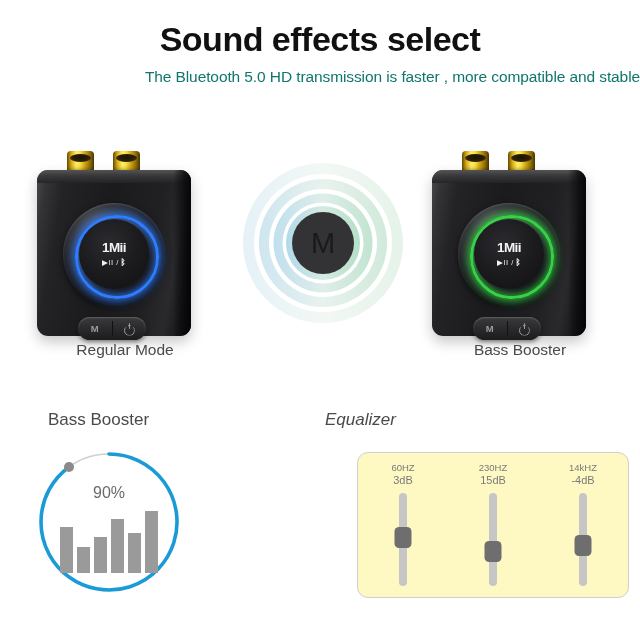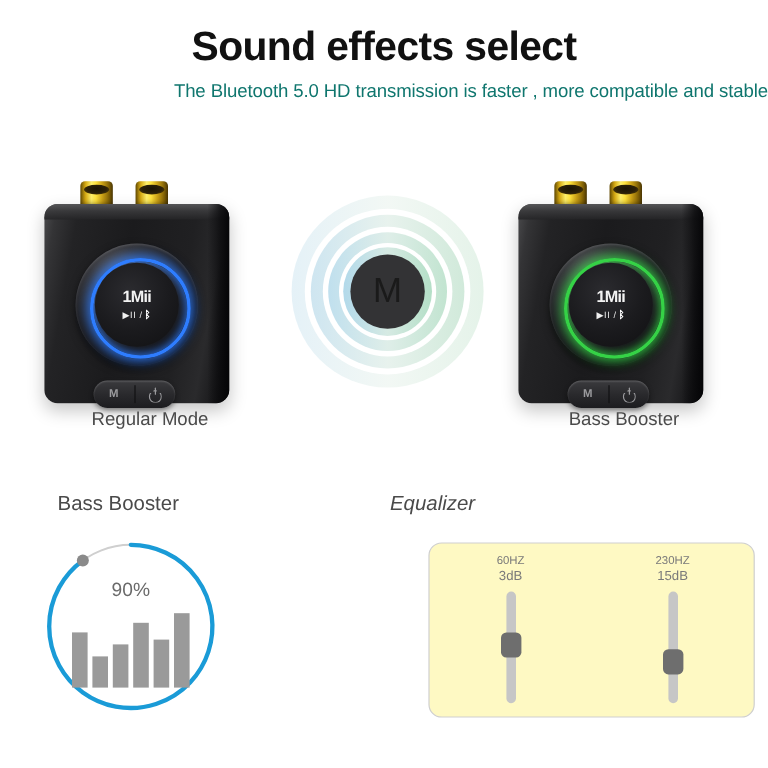--- a/index.html
+++ b/index.html
@@ -263,14 +263,22 @@
         </div>
       </div>
       <div class="eq-col">
         <div class="eq-freq">230HZ</div>
         <div class="eq-db">15dB</div>
         <div class="eq-slider">
           <div class="eq-track"></div>
           <div class="eq-handle" style="top: calc(63% - 10px);"></div>
         </div>
       </div>
+      <div class="eq-col">
+        <div class="eq-freq">14kHZ</div>
+        <div class="eq-db">-4dB</div>
+        <div class="eq-slider">
+          <div class="eq-track"></div>
+          <div class="eq-handle" style="top: calc(56% - 10px);"></div>
+        </div>
+      </div>
     </div>
 </div>
 
 </body></html>

